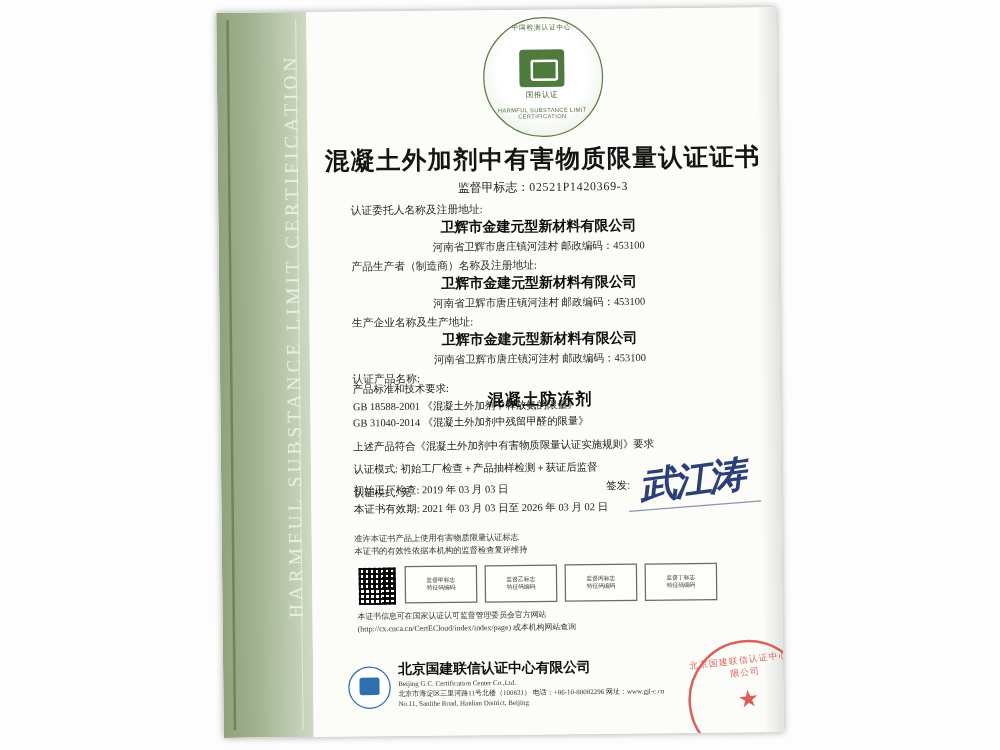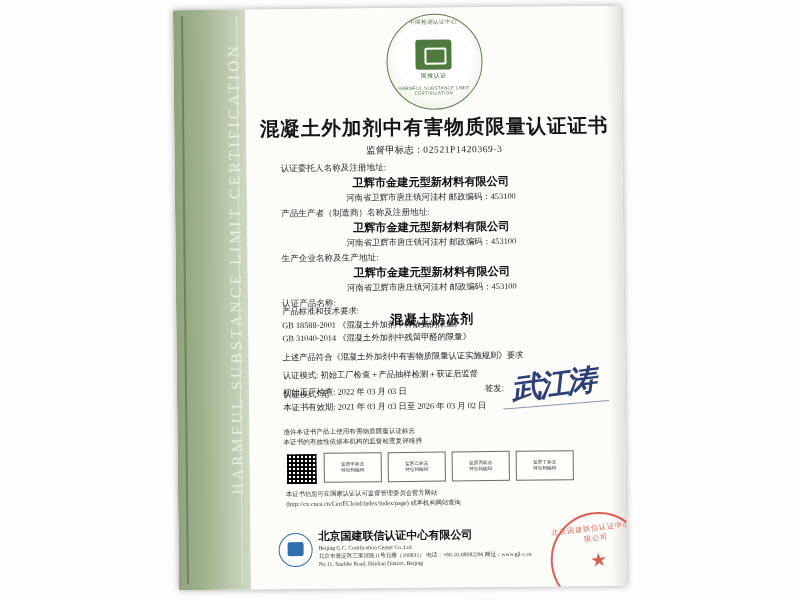--- a/index.html
+++ b/index.html
@@ -269,21 +269,21 @@
         <div class="gap-s"></div>
         <div class="std-line">
           <span>认证模式:</span>
           <span>无</span>
         </div>
       </div>
 
       <div class="date-block">
         <div class="date-line">
           <span>初始工厂检查:</span>
-          <span>2022 年 03 月 03 日</span>
+          <span>2019 年 03 月 03 日</span>
         </div>
         <div class="date-line">
           <span>本证书有效期:</span>
           <span>2021 年 03 月 03 日至 2026 年 03 月 02 日</span>
         </div>
       </div>
 
       <div class="sign-label">签发:</div>
       <div class="signature">武江涛</div>
       <div class="sig-underline"></div>

